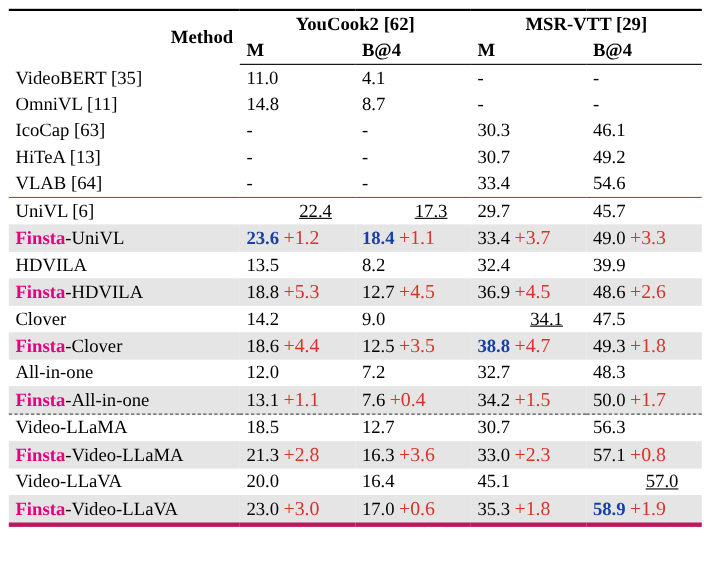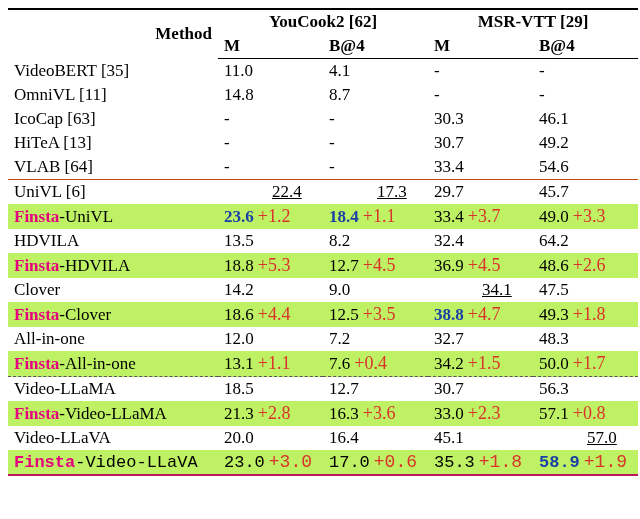--- a/index.html
+++ b/index.html
@@ -37,22 +37,22 @@
   }
   .group-head {
     border-bottom: 1px solid #000;
   }
   .hdr-sub th {
     border-bottom: 1px solid #000;
     font-weight: bold;
     text-align: left;
   }
   tr.sep-after td { border-bottom: 1px solid #c2410c; }
-  tr.bottom td { border-bottom: 2px solid #be185d; font-family: Liberation Mono, monospace; }
-  tr.hl td { background: #bef264; }
+  tr.bottom td { border-bottom: 4px solid #be185d; }
+  tr.hl td { background: #e5e5e5; }
   tr.dashed-above td {
     border-top: 1px dashed #555;
   }
   .finsta { color: #e6007e; font-weight: bold; }
   .delta { color: #d9332b; font-size: 18px; padding-left: 4px; }
   .bold { color: #1a3fa6; font-weight: bold; }
   .under { text-decoration: underline; margin-left: 48px; }
   .valcell { }
 </style>
 </head>
@@ -127,21 +127,21 @@
         <td class="valcell"><span class="bold">23.6</span><span class="delta">+1.2</span></td>
         <td class="valcell"><span class="bold">18.4</span><span class="delta">+1.1</span></td>
         <td class="valcell"><span>33.4</span><span class="delta">+3.7</span></td>
         <td class="valcell"><span>49.0</span><span class="delta">+3.3</span></td>
       </tr>
       <tr>
         <td>HDVILA</td>
         <td class="valcell"><span>13.5</span></td>
         <td class="valcell"><span>8.2</span></td>
         <td class="valcell"><span>32.4</span></td>
-        <td class="valcell"><span>64.2</span></td>
+        <td class="valcell"><span>39.9</span></td>
       </tr>
       <tr class="hl">
         <td><span class="finsta">Finsta</span><span>-HDVILA</span></td>
         <td class="valcell"><span>18.8</span><span class="delta">+5.3</span></td>
         <td class="valcell"><span>12.7</span><span class="delta">+4.5</span></td>
         <td class="valcell"><span>36.9</span><span class="delta">+4.5</span></td>
         <td class="valcell"><span>48.6</span><span class="delta">+2.6</span></td>
       </tr>
       <tr>
         <td>Clover</td>

